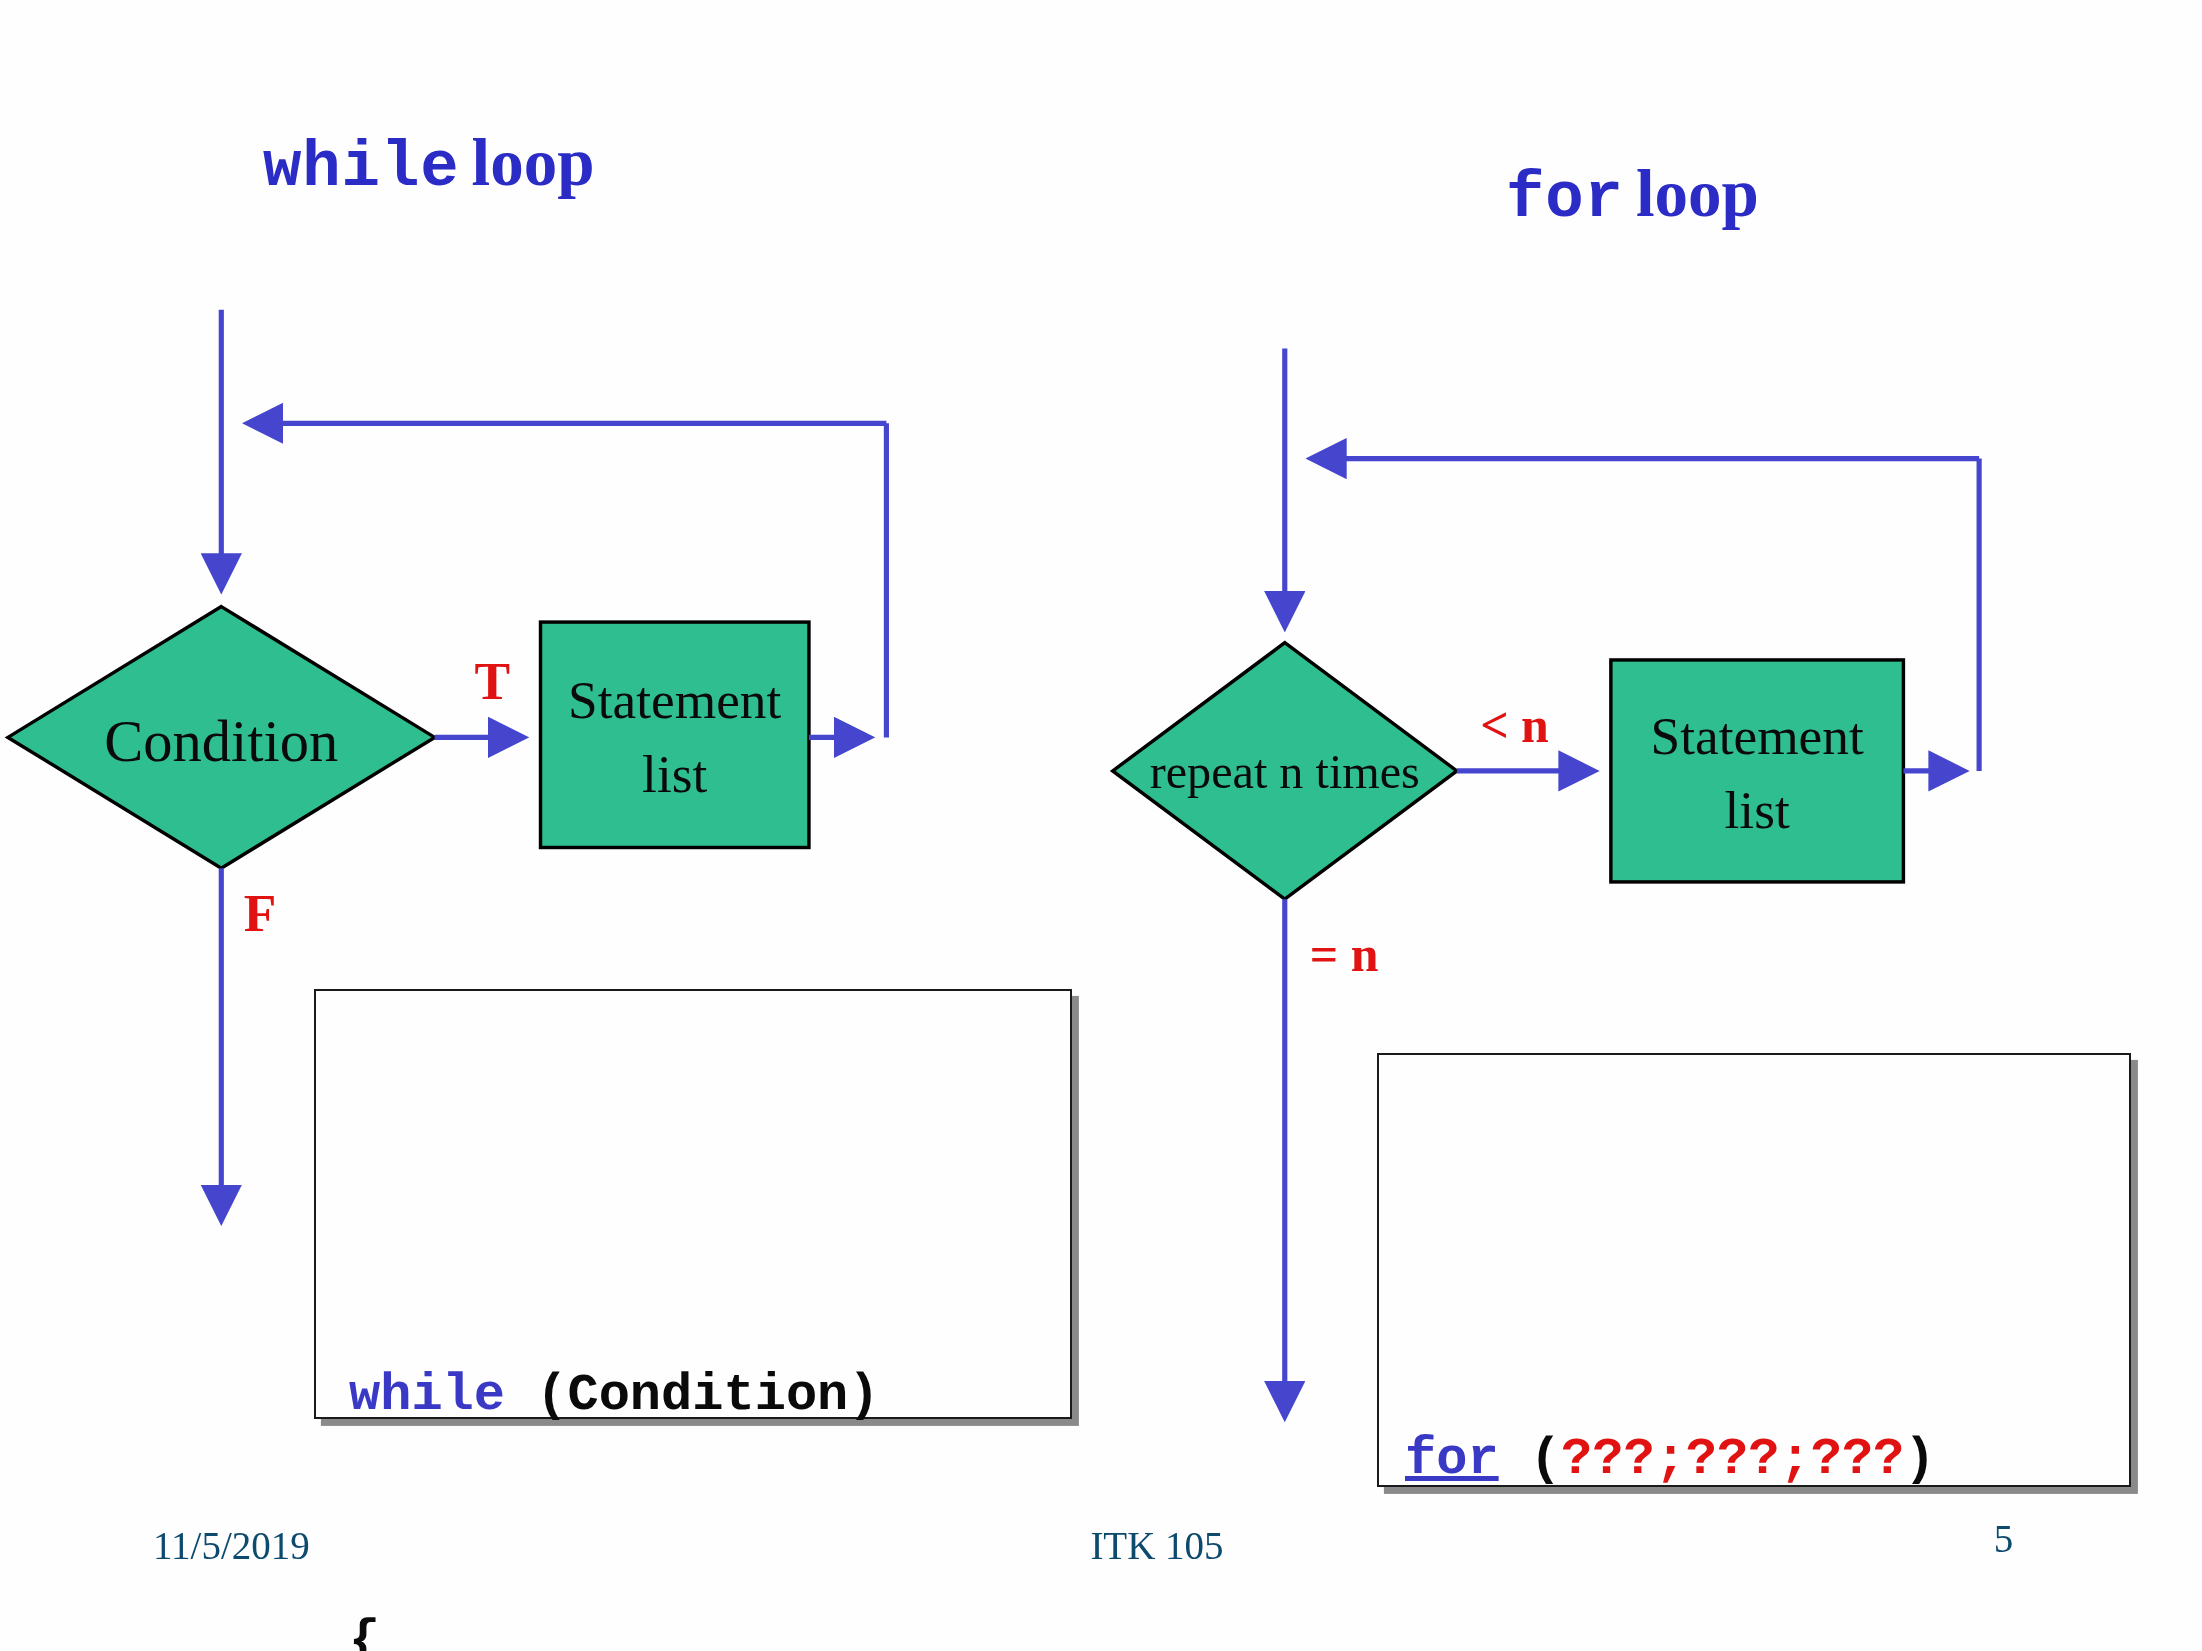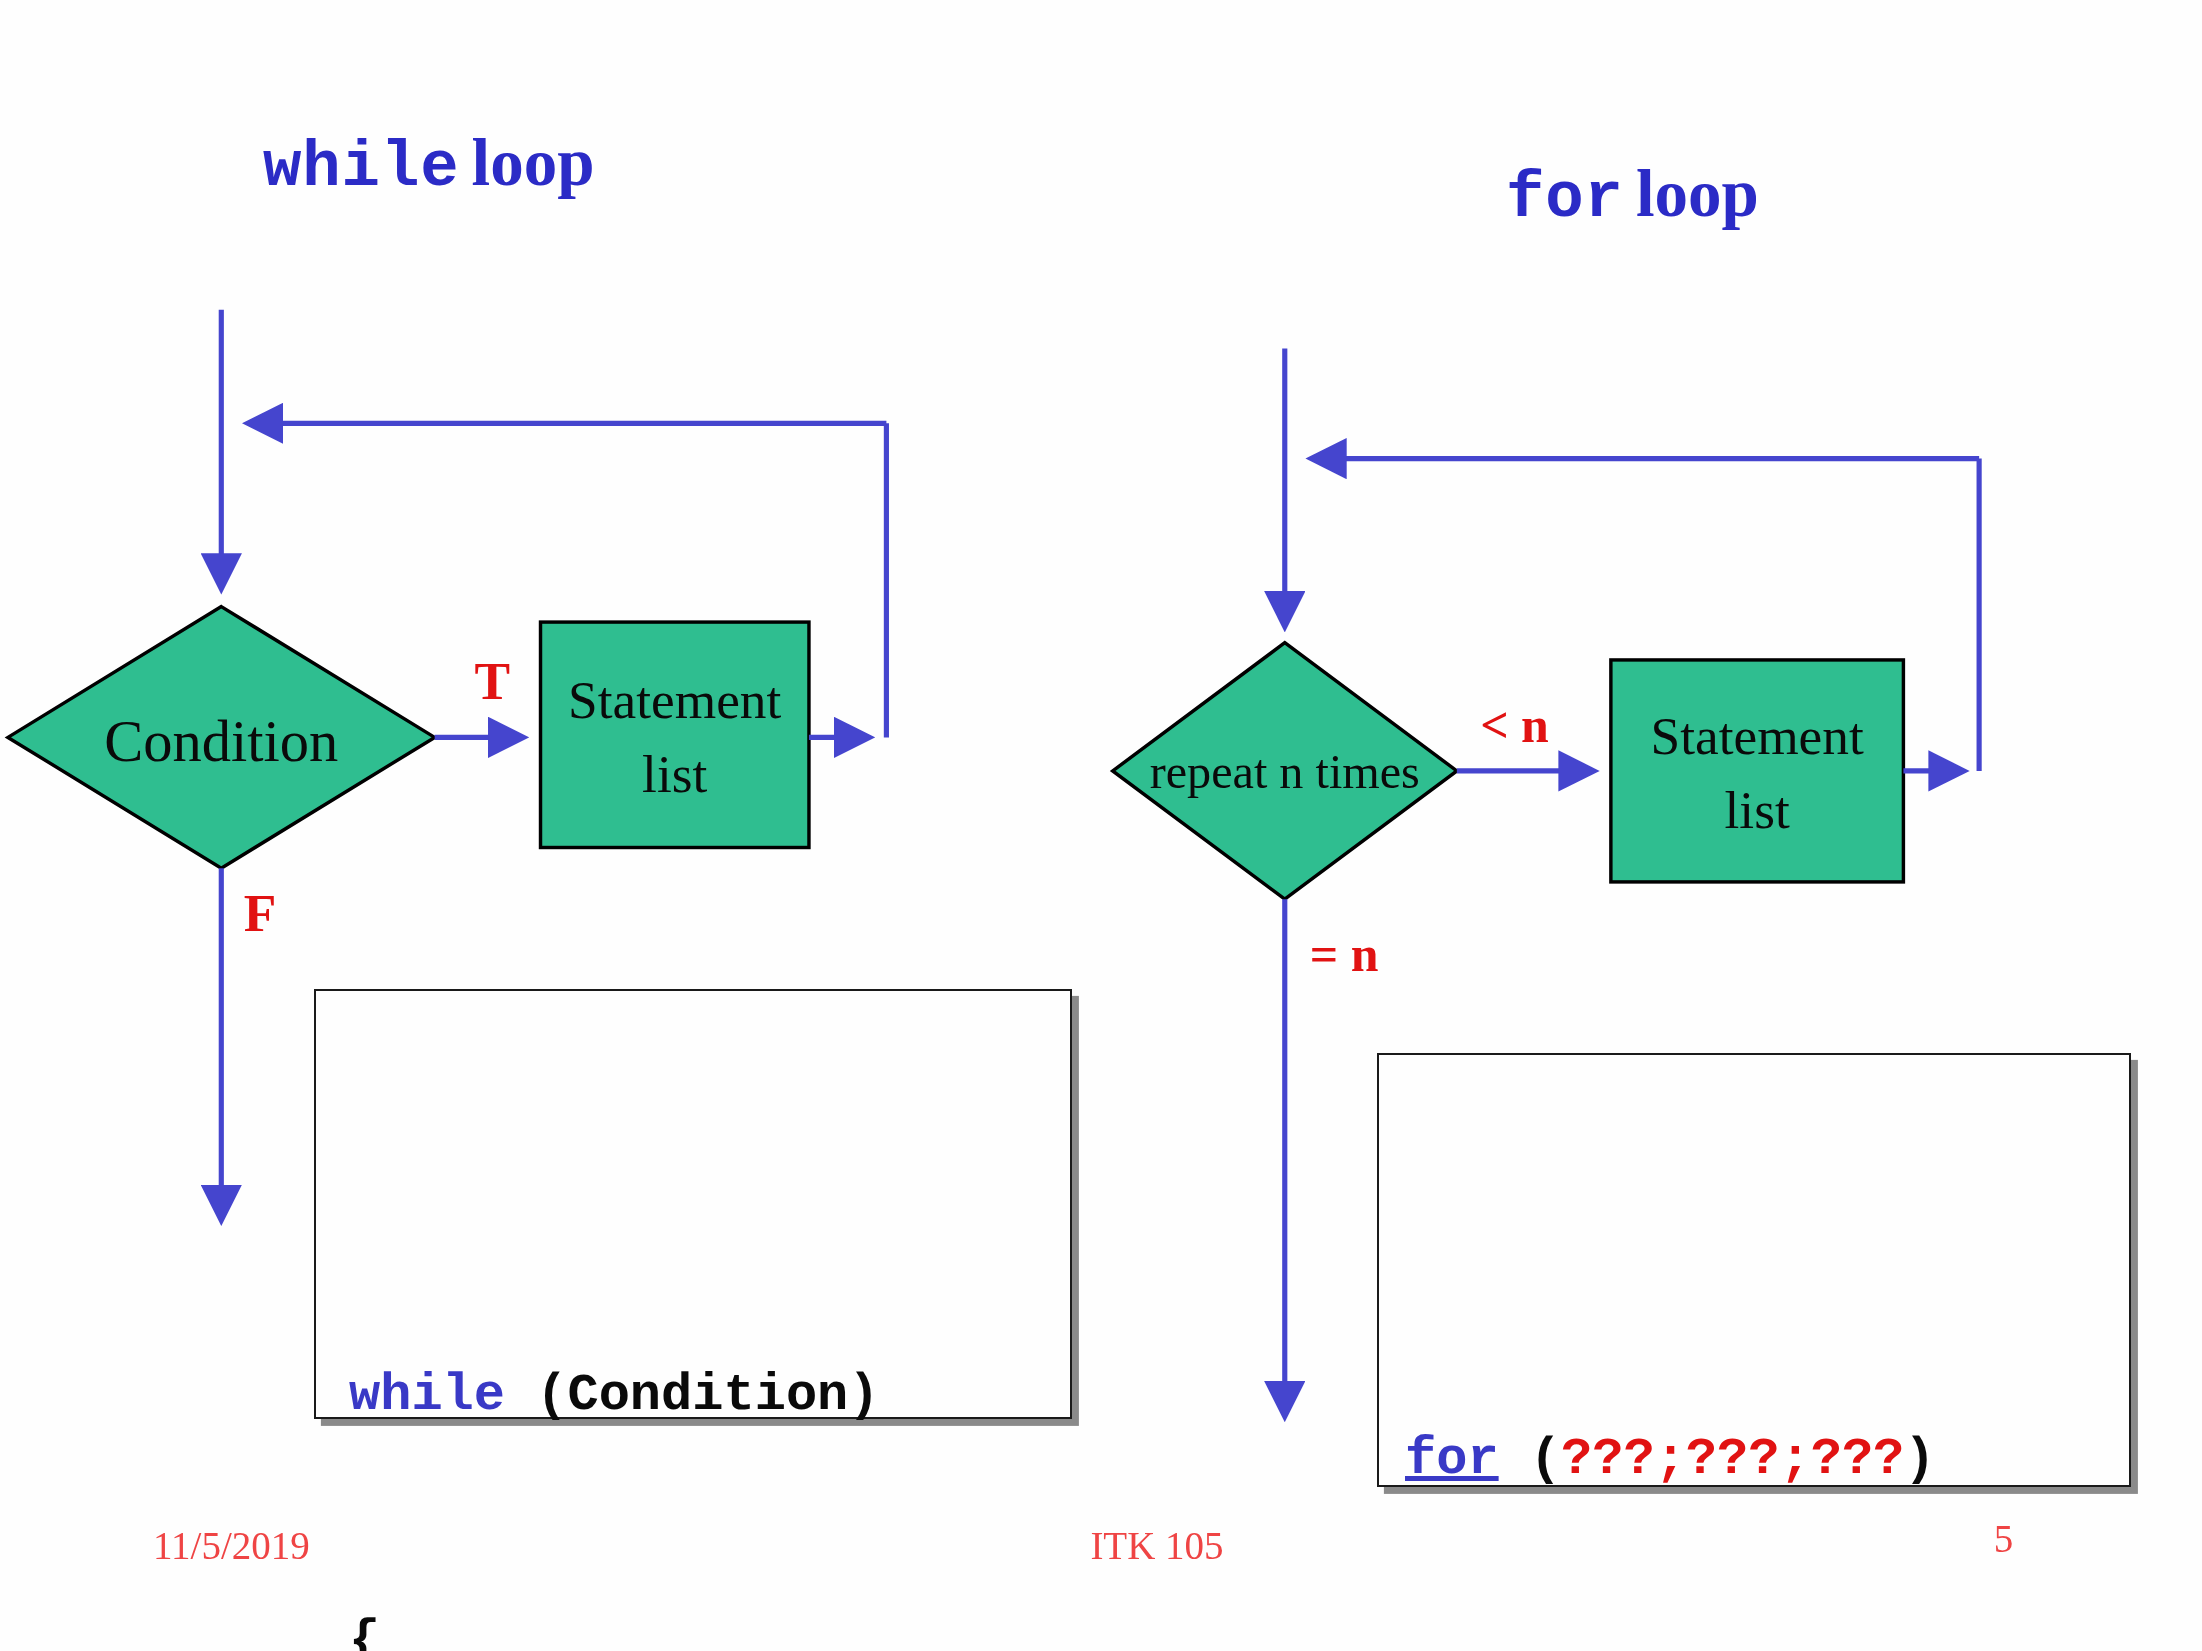--- a/index.html
+++ b/index.html
@@ -25,21 +25,21 @@
            font-family:"Liberation Mono","DejaVu Sans Mono",monospace;font-weight:bold;font-size:52px;
            color:#0a0a0a;line-height:82px;white-space:pre;}
   .codebox .inner{padding:36px 0 0 26px;}
   .codebox .kw{color:#3939c6;}
   .codebox .kw.u{text-decoration:underline;}
   .codebox .qqq{color:#e11212;}
   .box-while{left:314px;top:989px;width:747px;height:426px;padding-left:7px;}
   .box-for{left:1377px;top:1028px;width:750px;height:430px;margin-top:25px;}
 
   
-  .footer-item{position:absolute;font-family:"Liberation Serif",serif;font-size:39px;color:#ef4444;white-space:nowrap;}
+  .footer-item{position:absolute;font-family:"Liberation Serif",serif;font-size:39px;color:#0c4a6e;white-space:nowrap;}
   .footer-date{left:153px;top:1523px;}
   .footer-course{left:1002px;top:1523px;width:310px;text-align:center;}
   .footer-page{left:1969px;top:1516px;width:69px;text-align:center;}
 </style>
 </head>
 <body>
 
 <div class="slide">
 
   <div class="title title-while">

